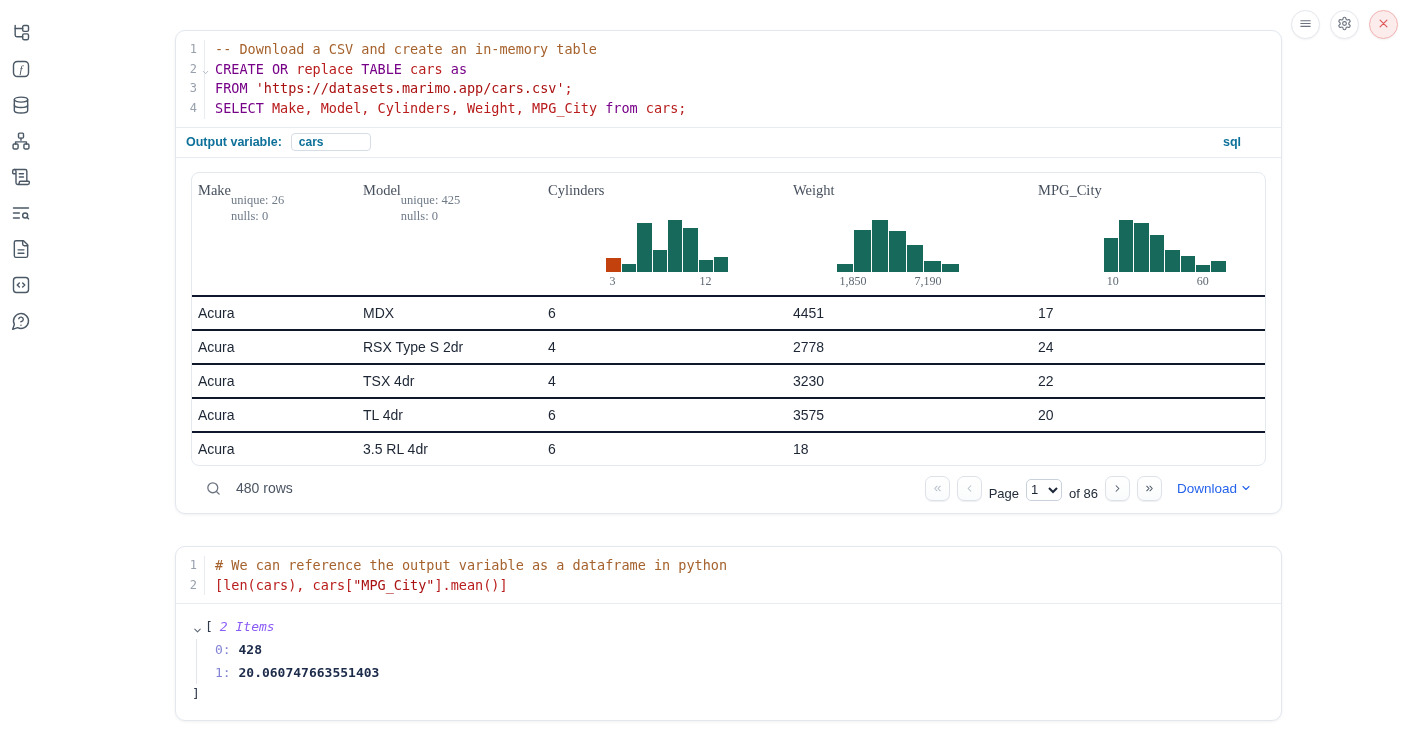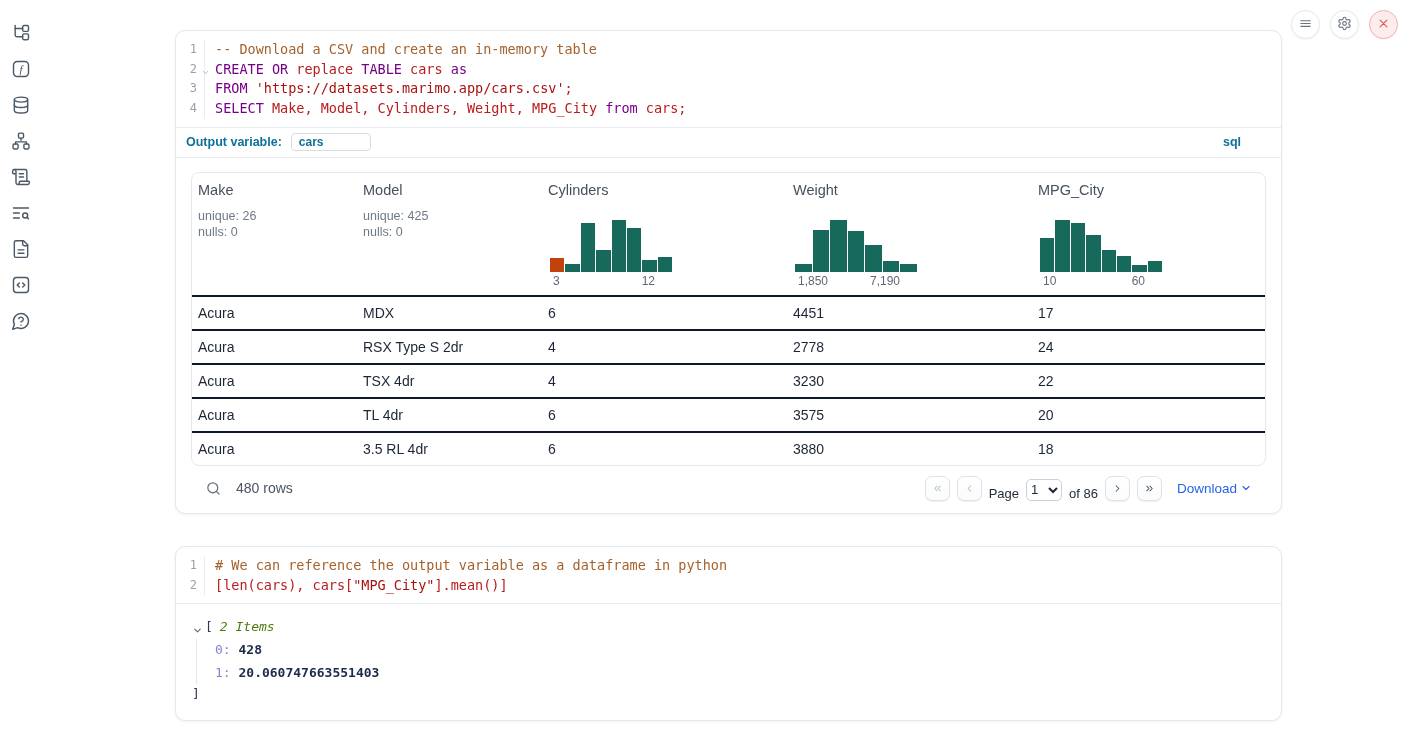--- a/index.html
+++ b/index.html
@@ -42,21 +42,21 @@
   .outvar-row { display:flex; align-items:center; gap:9px;
     border-top:1px solid #e8ecf1; padding:5px 10px 6px; }
   .outvar-label { color:#0e7199; font-weight:bold; font-size:12.5px; }
   .outvar-input { width:80px; height:18px; border:1px solid #d7dde5; border-radius:4px;
     font:bold 12px "Liberation Sans", sans-serif; color:#0e7199; padding:1px 7px; outline:none; }
   .lang-badge { margin-left:auto; color:#0e7199; font-weight:bold; font-size:12.5px; padding-right:30px; }
   
   .table-wrap { border-top:1px solid #e8ecf1; padding:14px 15px 0; }
   .table-box { border:1px solid #e4e9ef; border-radius:8px; overflow:hidden; }
   .t-grid { display:grid; grid-template-columns:165px 185px 245px 245px 1fr; }
-  .th { height:122px; padding:9px 6px 6px; display:flex; flex-direction:column; }
+  .th { height:122px; padding:9px 6px 6px; display:flex; flex-direction:row;font-family:Liberation Serif, serif; }
   .col-name { font-size:14.5px; color:#47505e; cursor:pointer; width:max-content; }
   .col-stats { margin-top:10px; font-size:12.5px; color:#6e7a88; line-height:1.32; }
   .hist { margin-top:auto; width:122px; margin-left:2px; }
   .hist-bars { display:flex; align-items:flex-end; gap:1px; height:52px; }
   .hist-bar { flex:1; }
   .hist-labels { position:relative; height:15px; font-size:12px; color:#5f6975; margin-top:2px; }
   .hl-min { position:absolute; left:3px; }
   .hl-max { position:absolute; right:17px; }
   .t-row { display:grid; grid-template-columns:165px 185px 245px 245px 1fr;
     border-top:2px solid #0f172a; }
@@ -75,21 +75,21 @@
     border-radius:5px; background:#fff; color:#1d2635; }
   .download { margin-left:15px; color:#2563eb; font-size:13.5px; font-weight:500;
     display:flex; align-items:center; gap:3px; cursor:pointer; }
   .download svg { margin-top:2px; }
   
   .py-out { border-top:1px solid #e8ecf1; padding:13px 16px 16px;
     font-family:"DejaVu Sans Mono", monospace; font-size:13px; color:#1c2b4a; }
   .tree-head { display:flex; align-items:center; line-height:20px; }
   .tree-chev { width:11px; height:11px; color:#5f6975; cursor:pointer; margin-right:2px; }
   .bracket { color:#303a4c; }
-  .items-label { font-style:italic; color:#4d7c0f; margin-left:7px; }
+  .items-label { font-style:italic; color:#8b5cf6; margin-left:7px; }
   .tree-children { margin-left:4px; border-left:1px solid #e3e7ed; padding-left:18px; margin-top:2px; }
   .entry { line-height:22.5px; }
   .entry-key { color:#8383d6; }
   .entry-val { color:#1c2b4a; font-weight:bold; }
   .tree-close { line-height:20px; }
 </style>
 </head>
 <body>
 
 <nav class="sidebar" id="sidebar">
@@ -300,21 +300,20 @@
               <div class="t-cell">Acura</div>
               <div class="t-cell">TL 4dr</div>
               <div class="t-cell">6</div>
               <div class="t-cell">3575</div>
               <div class="t-cell">20</div>
             </div>
             <div class="t-row">
               <div class="t-cell">Acura</div>
               <div class="t-cell">3.5 RL 4dr</div>
               <div class="t-cell">6</div>
-              <div class="t-cell">3880</div>
               <div class="t-cell">18</div>
             </div>
           </div>
       </div>
       <div class="t-footer">
         <span class="search-btn" id="search-icon-slot"><svg width="17" height="17" viewBox="0 0 24 24" fill="none" stroke="currentColor" stroke-width="1.8" stroke-linecap="round" stroke-linejoin="round">
               <circle cx="11" cy="11" r="7"></circle>
               <path d="m20 20-3.5-3.5"></path>
             </svg></span>
         <span class="row-count">480 rows</span>

